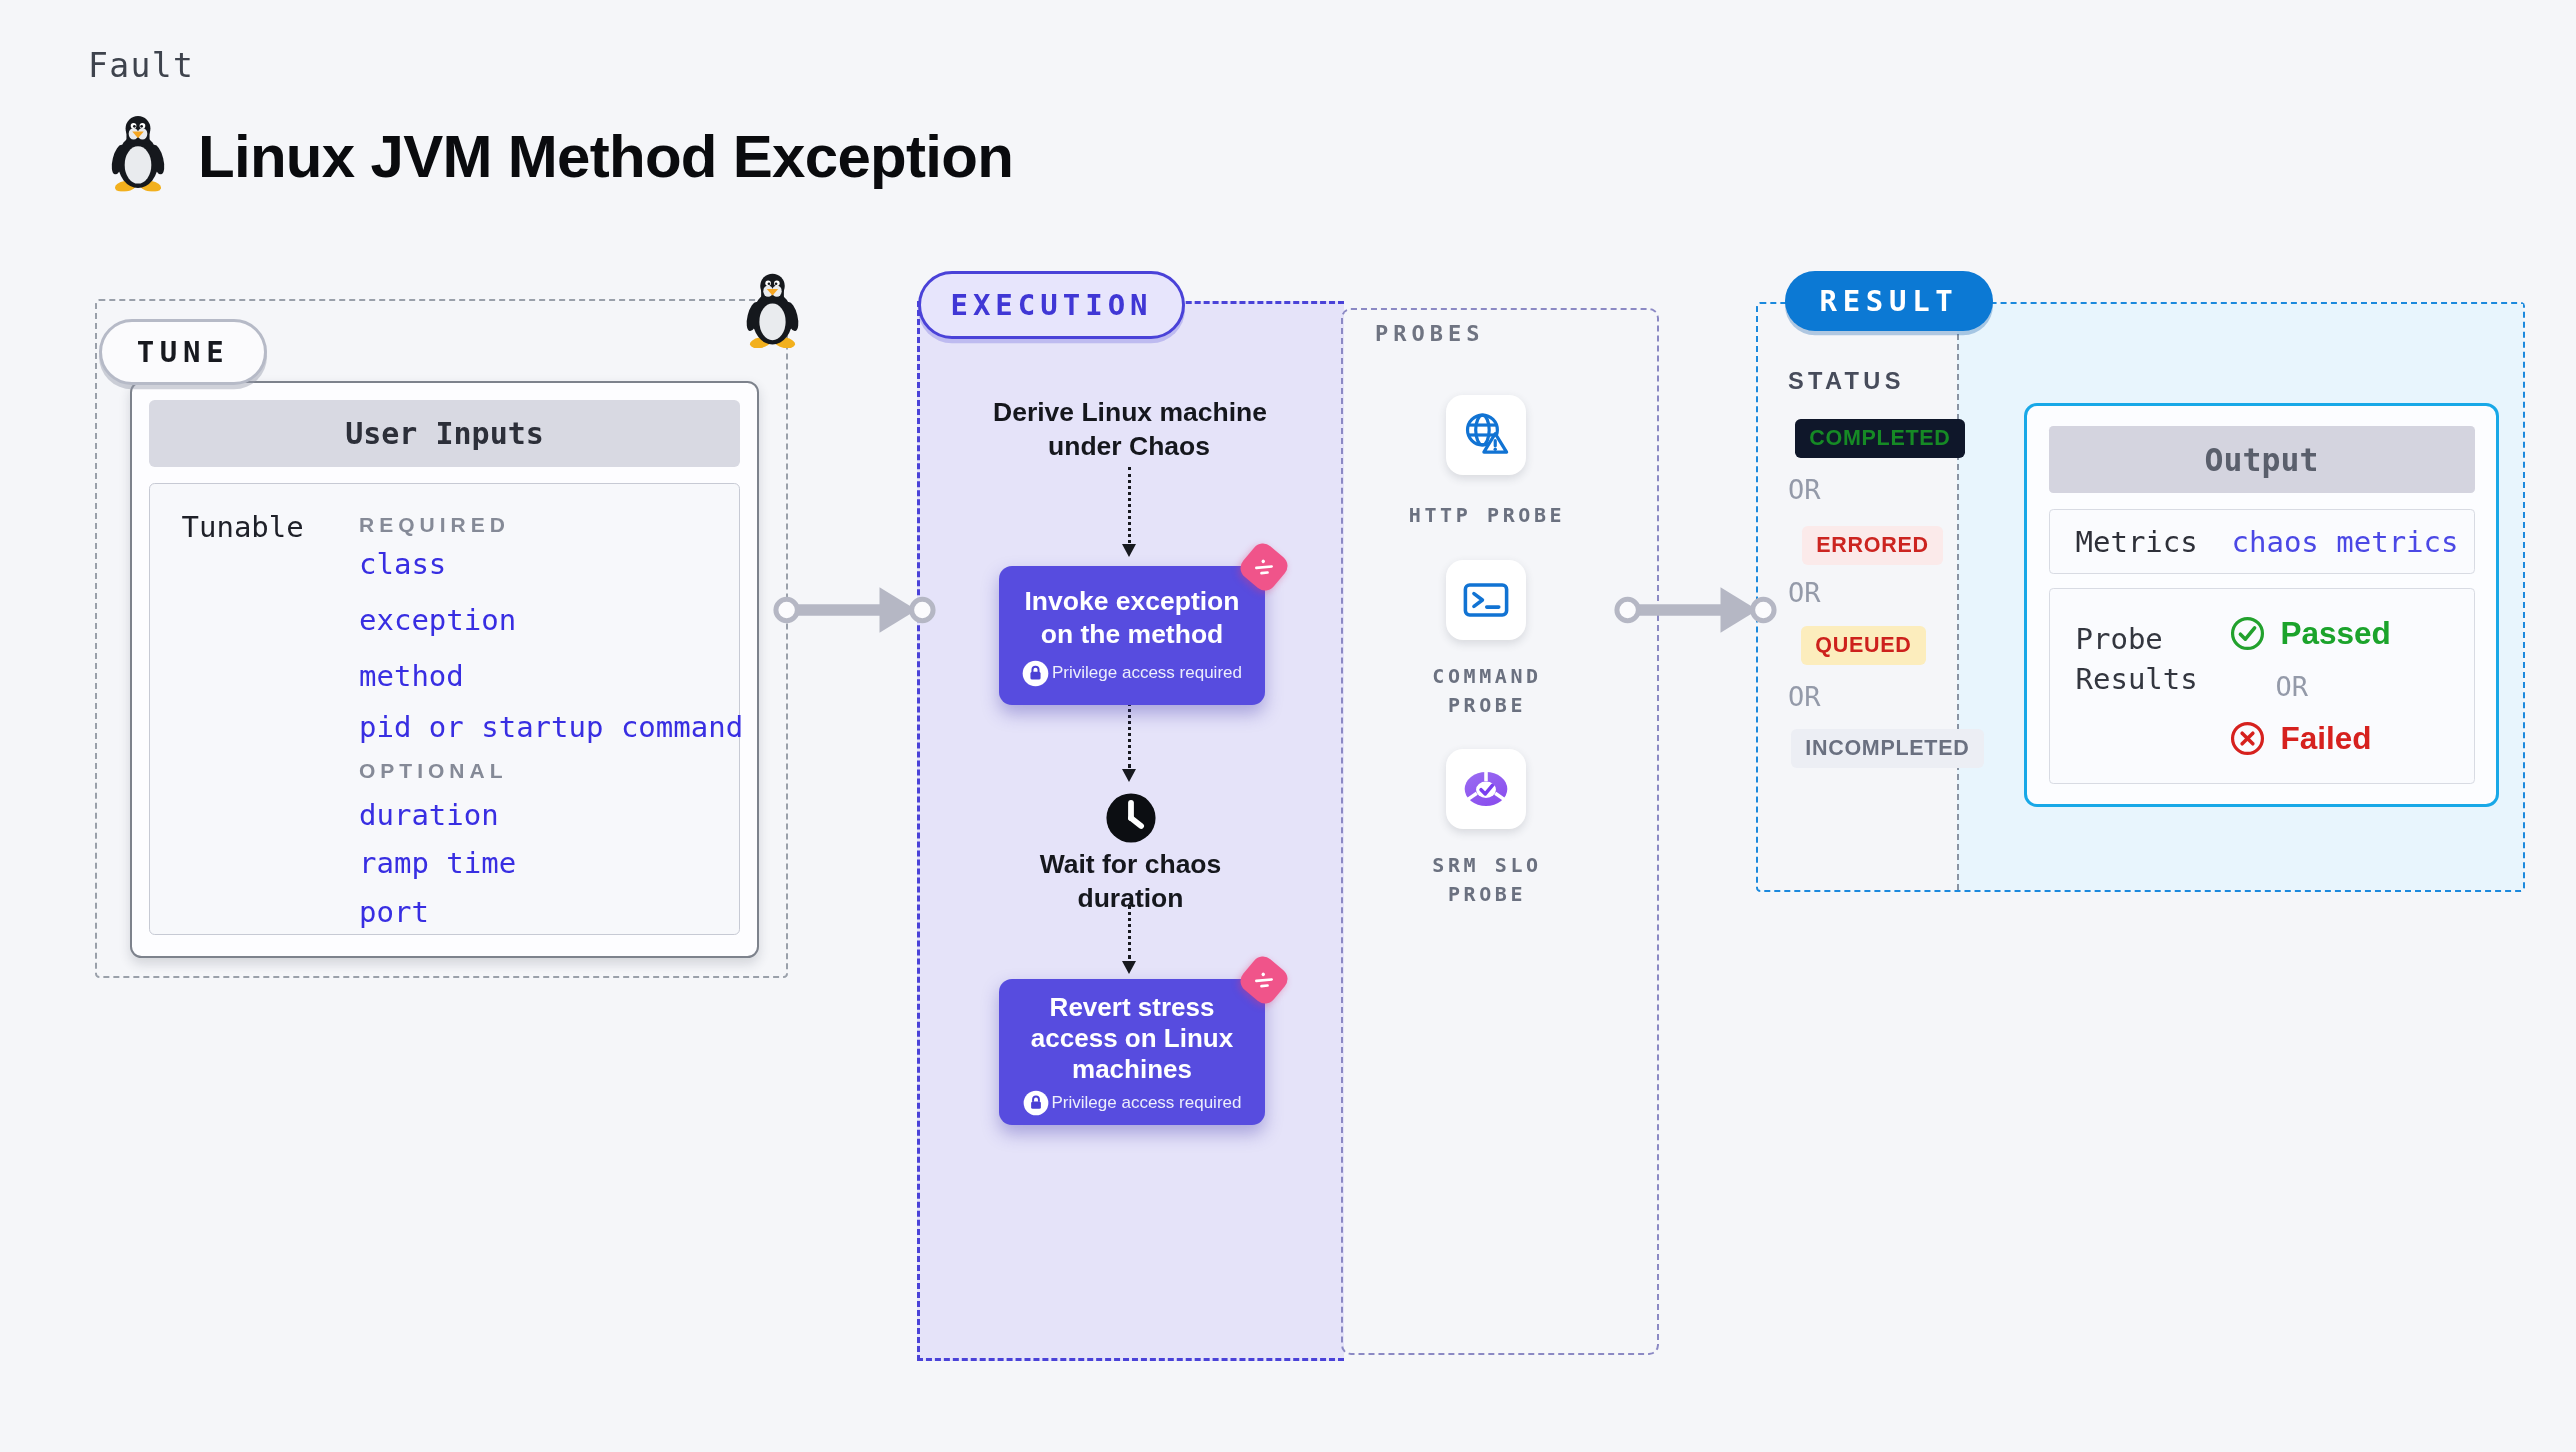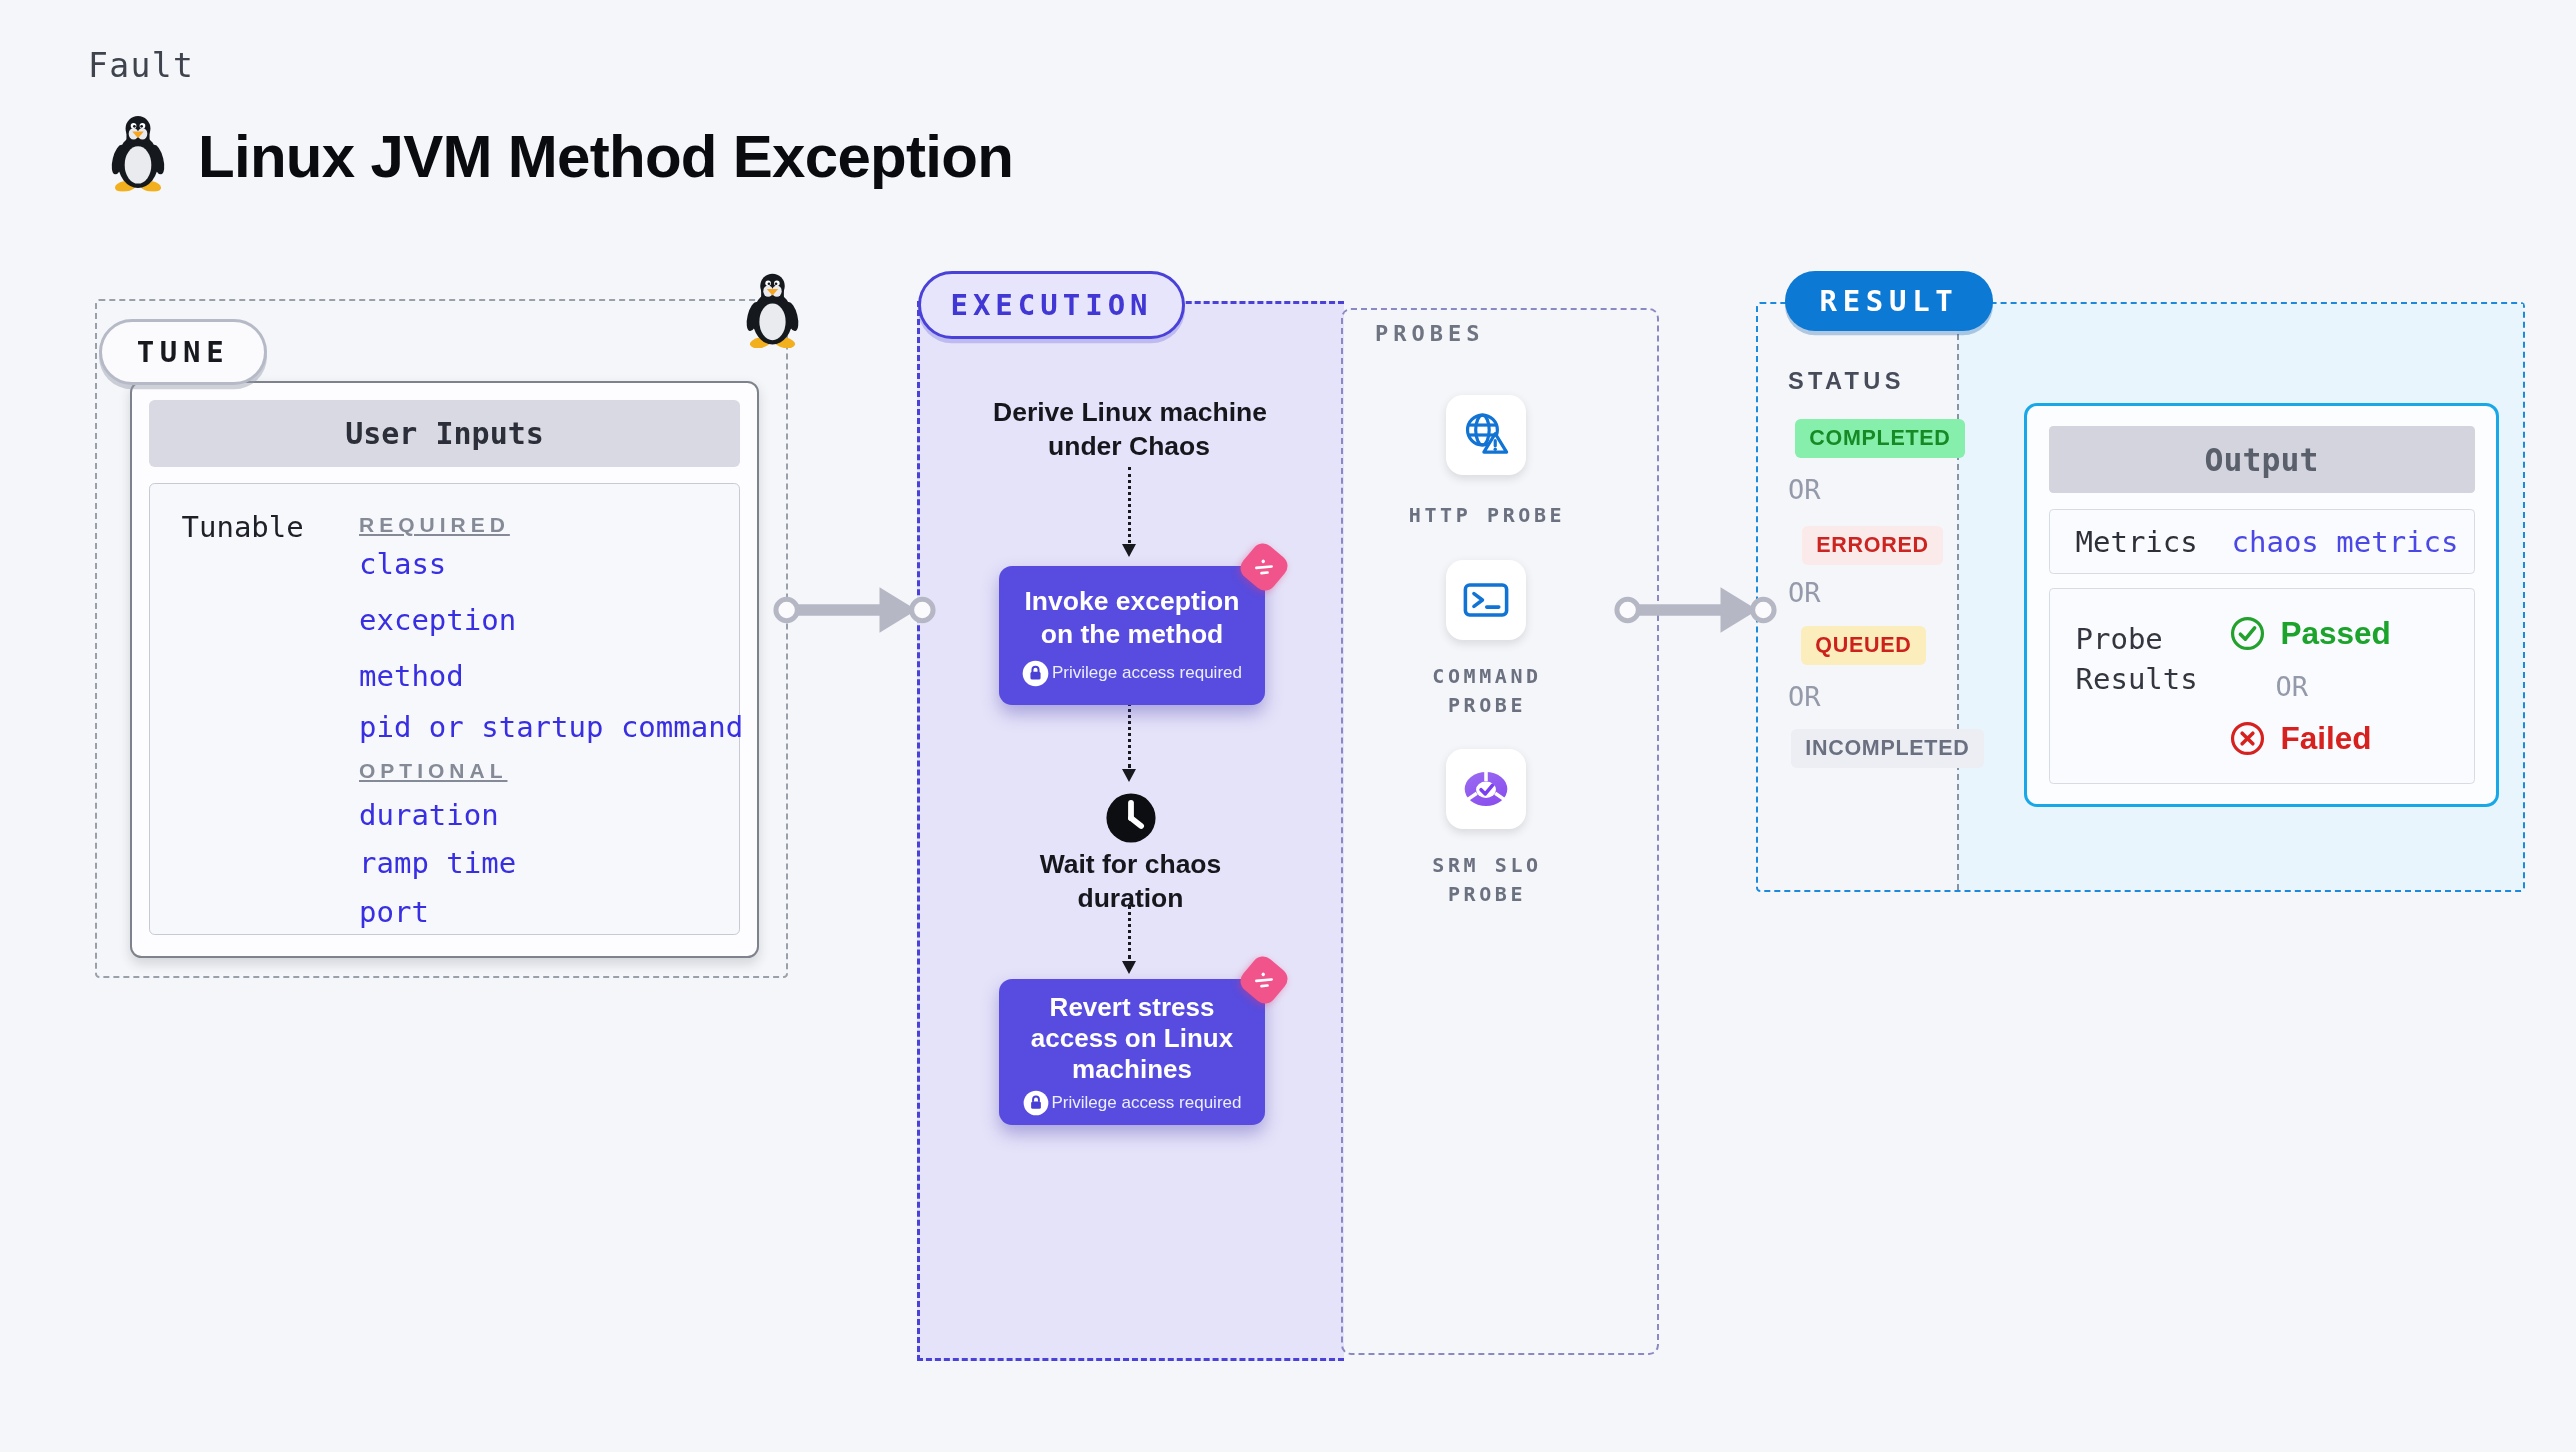--- a/index.html
+++ b/index.html
@@ -21,21 +21,21 @@
               box-shadow:0 4.3px 0 rgba(150,155,170,.45);z-index:4;margin-top:48px;}
   .tune-penguin{left:741px;top:271px;width:63px;height:77px;z-index:4;}
 
   .ui-card{left:130px;top:381px;width:625px;height:573px;background:#fdfdff;border:2.9px solid #7d828c;
            border-radius:11.5px;box-shadow:0 5.7px 11.5px rgba(40,44,60,.16);}
   .ui-header{position:absolute;left:17px;top:17px;right:17px;height:67px;background:#d8d9e2;border-radius:5.7px;
              display:flex;align-items:center;justify-content:center;font-weight:600;font-size:30px;color:#2c2f39;}
   .ui-list{position:absolute;left:17px;top:100px;right:17px;bottom:21.5px;background:#f7f8fb;
            border:1.4px solid #c7cad4;border-radius:5.7px;}
   .tunable-label{position:absolute;left:31.5px;top:26px;font-size:29px;color:#1e2028;}
-  .group-label{position:absolute;left:209px;font-weight:600;font-size:21px;color:#858a97;letter-spacing:5px;text-decoration:underline;}
+  .group-label{position:absolute;left:209px;font-weight:600;font-size:21px;color:#858a97;letter-spacing:5px;}
   .tunable-item{position:absolute;left:209px;font-size:29px;color:#382ee2;white-space:nowrap;}
 
   
   .flow-arrow{width:165px;height:60px;z-index:6;}
 
   
   .exec-area{left:917px;top:301px;width:424px;height:1054px;background:#e5e3f9;
              border:3.6px dashed #4a42d8;border-right:none;}
   .exec-badge{left:918px;top:271px;width:261px;height:62px;background:#e7e5fc;border:3.6px solid #4a42d8;
               border-radius:34px;display:flex;align-items:center;justify-content:center;font-weight:700;
@@ -311,21 +311,21 @@
       <use href="#conn-arrow"></use>
     </svg>
 
   <div class="abs result-box">
     <div class="result-fill"></div>
   </div>
   <div class="abs mono result-badge">RESULT</div>
 
   <div class="abs status-label">STATUS</div>
 
-  <div class="spill" style="left:1795px;top:419px;color:#168a25;background:#86efac;text-align:right;">COMPLETED</div>
+  <div class="spill" style="left:1795px;top:419px;color:#168a25;background:#0f172a;text-align:right;">COMPLETED</div>
   <div class="or-label mono" style="top:474px">OR</div>
   <div class="spill" style="left:1802px;top:526px;color:#cc2420;background:#fbeaea;">ERRORED</div>
   <div class="or-label mono" style="top:577px">OR</div>
   <div class="spill" style="left:1801px;top:626px;color:#cd211c;background:#fcedbd;">QUEUED</div>
   <div class="or-label mono" style="top:681px">OR</div>
   <div class="spill" style="left:1791px;top:729px;color:#6a7080;background:#eceef4;">INCOMPLETED</div>
 
   <div class="abs output-card">
     <div class="output-header mono">Output</div>
     <div class="metrics-row">

